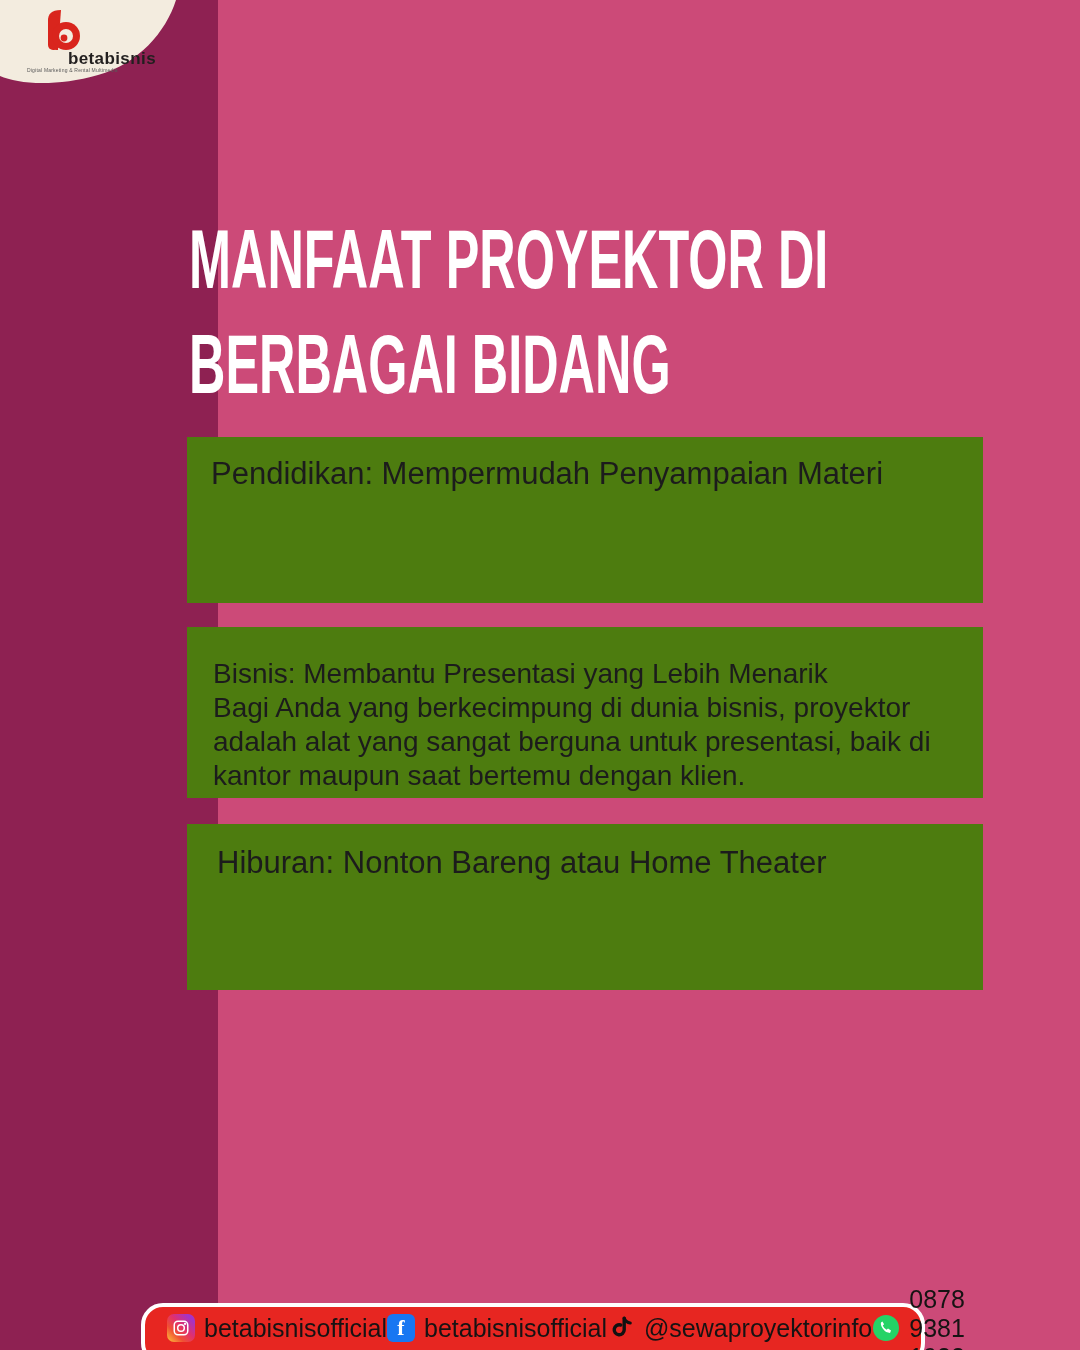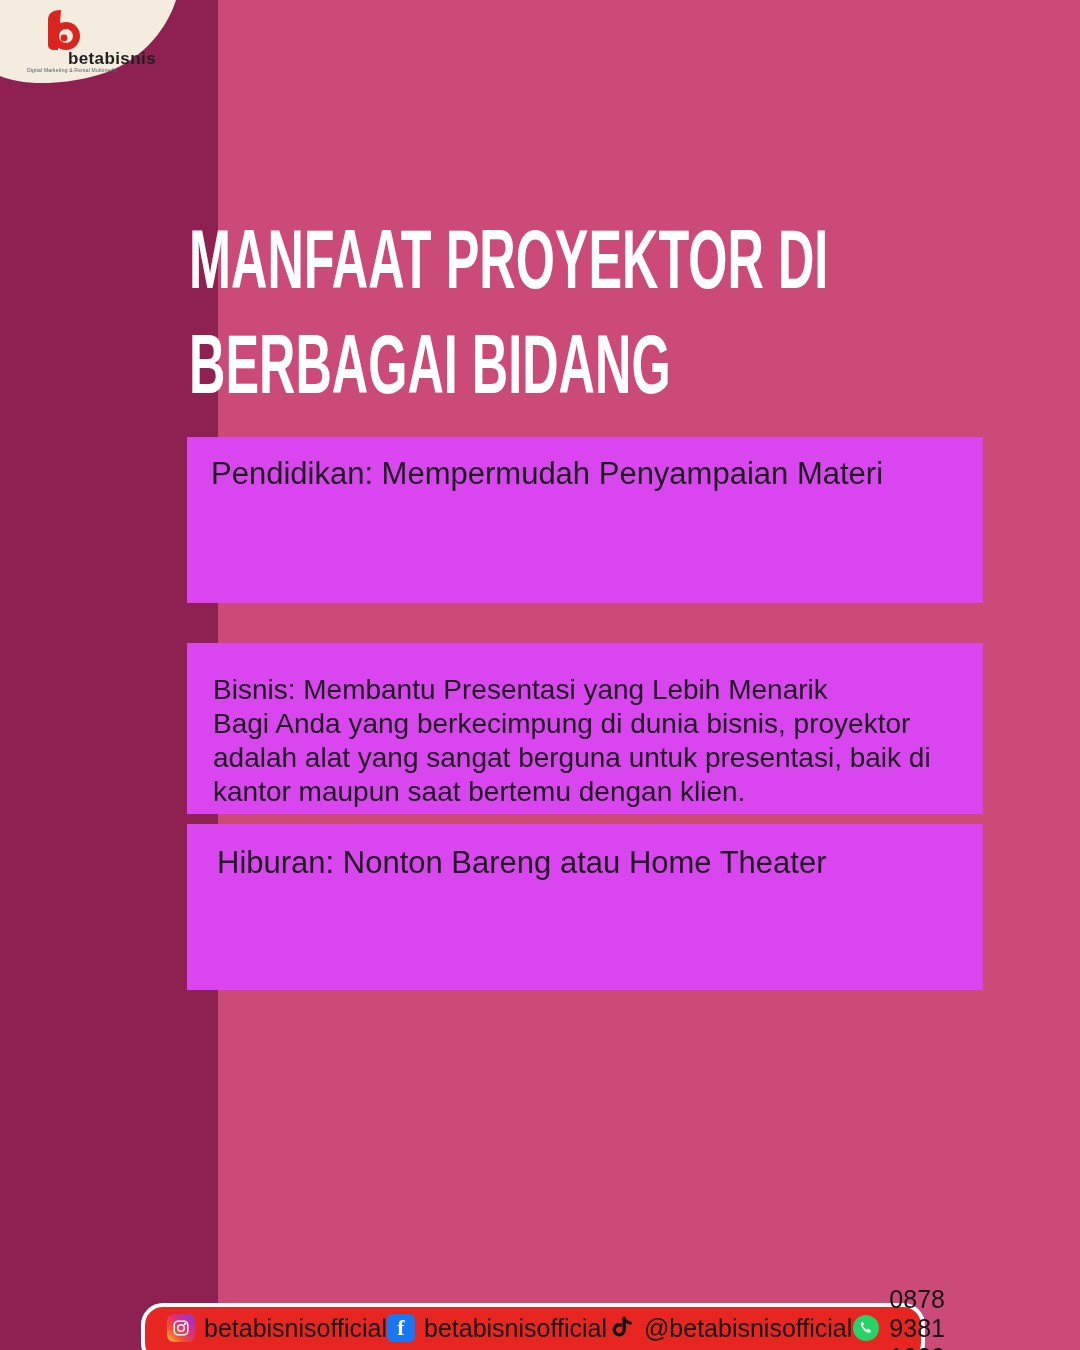--- a/index.html
+++ b/index.html
@@ -31,25 +31,25 @@
     font-size:5px;color:#5a5a5a;letter-spacing:.2px;
   }
   
   .title{
     position:absolute;left:189px;top:207px;color:#ffffff;
     font-weight:bold;font-size:84px;line-height:105px;white-space:nowrap;
   }
   .title .tline{display:block;transform:scaleX(.6);transform-origin:left center;}
   
   .card{
-    position:absolute;left:187px;width:796px;background:#d946ef;
+    position:absolute;left:187px;width:796px;background:#4d7c0f;
     color:#1c1c1c;box-sizing:border-box;
   }
   .card-1{top:437px;height:166px;padding:18px 24px 0 24px;font-size:31px;line-height:37px;}
-  .card-2{top:627px;height:171px;padding:30px 24px 0 26px;font-size:28px;line-height:34px;margin-top:16px;}
+  .card-2{top:627px;height:171px;padding:30px 24px 0 26px;font-size:28px;line-height:34px;}
   .card-3{top:824px;height:166px;padding:20px 20px 0 30px;font-size:31px;line-height:38px;}
   .card-heading{white-space:nowrap;}
   
   .footer-bar{
     position:absolute;left:141px;top:1303px;width:784px;height:62px;
     background:#e72621;border:4px solid #ffffff;border-radius:22px;
     box-sizing:border-box;
   }
   .footer-inner{
     height:42px;display:flex;align-items:center;justify-content:space-between;
@@ -129,21 +129,21 @@
       <span>betabisnisofficial</span>
     </div>
 
     <div class="social-item">
       <span class="icon-box">
         <svg width="26" height="26" viewBox="0 0 26 26" aria-hidden="true">
           <path d="M16.2 3.2 v11.6 a5 5 0 1 1 -3.6 -4.8" fill="none" stroke="#111111" stroke-width="3.4" stroke-linecap="round"></path>
           <path d="M16.2 3.4 c1.2 2.8 3.4 4.3 6 4.6" fill="none" stroke="#111111" stroke-width="3.2" stroke-linecap="round"></path>
         </svg>
       </span>
-      <span>@betabisnisofficial</span>
+      <span>@sewaproyektorinfo</span>
     </div>
 
     <div class="social-item">
       <span class="icon-box">
         <svg width="28" height="28" viewBox="0 0 28 28" aria-hidden="true">
           <circle cx="14" cy="14" r="13" fill="#25d366"></circle>
           <path d="M9 8.6 c-.8 2.4 1.6 7.2 5.2 9.4 l3.8 1 1-2.6 -3-1.8 -1.4 1.2 c-1.8-1-3-2.4-3.8-4.2 l1.3-1.3 -1.7-2.7 z" fill="#ffffff"></path>
         </svg>
       </span>
       <span>0878 9381 1922</span>

